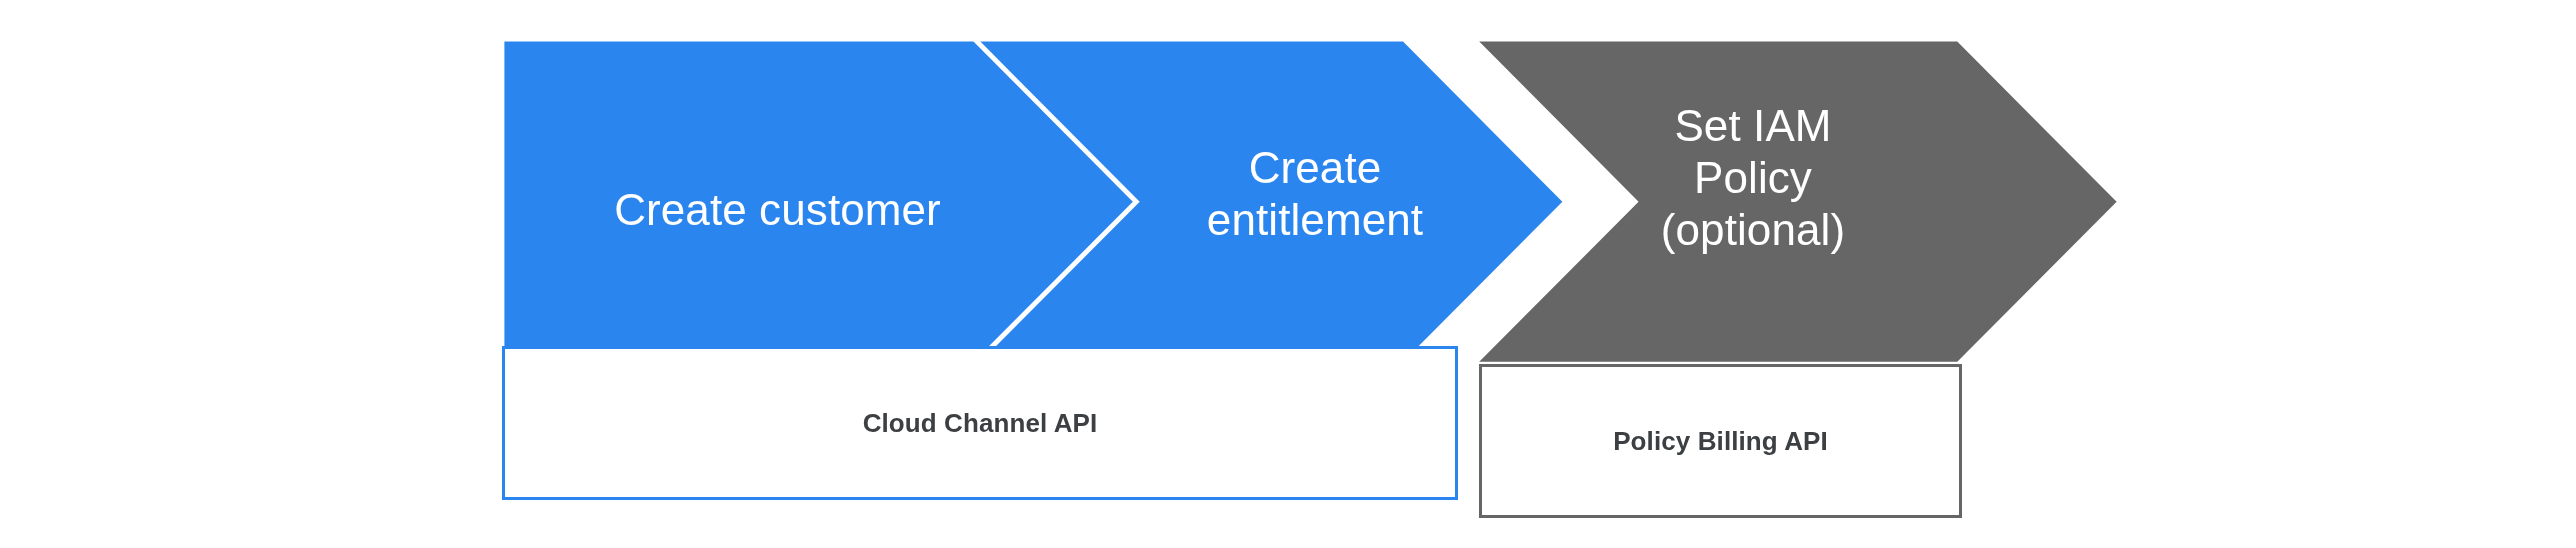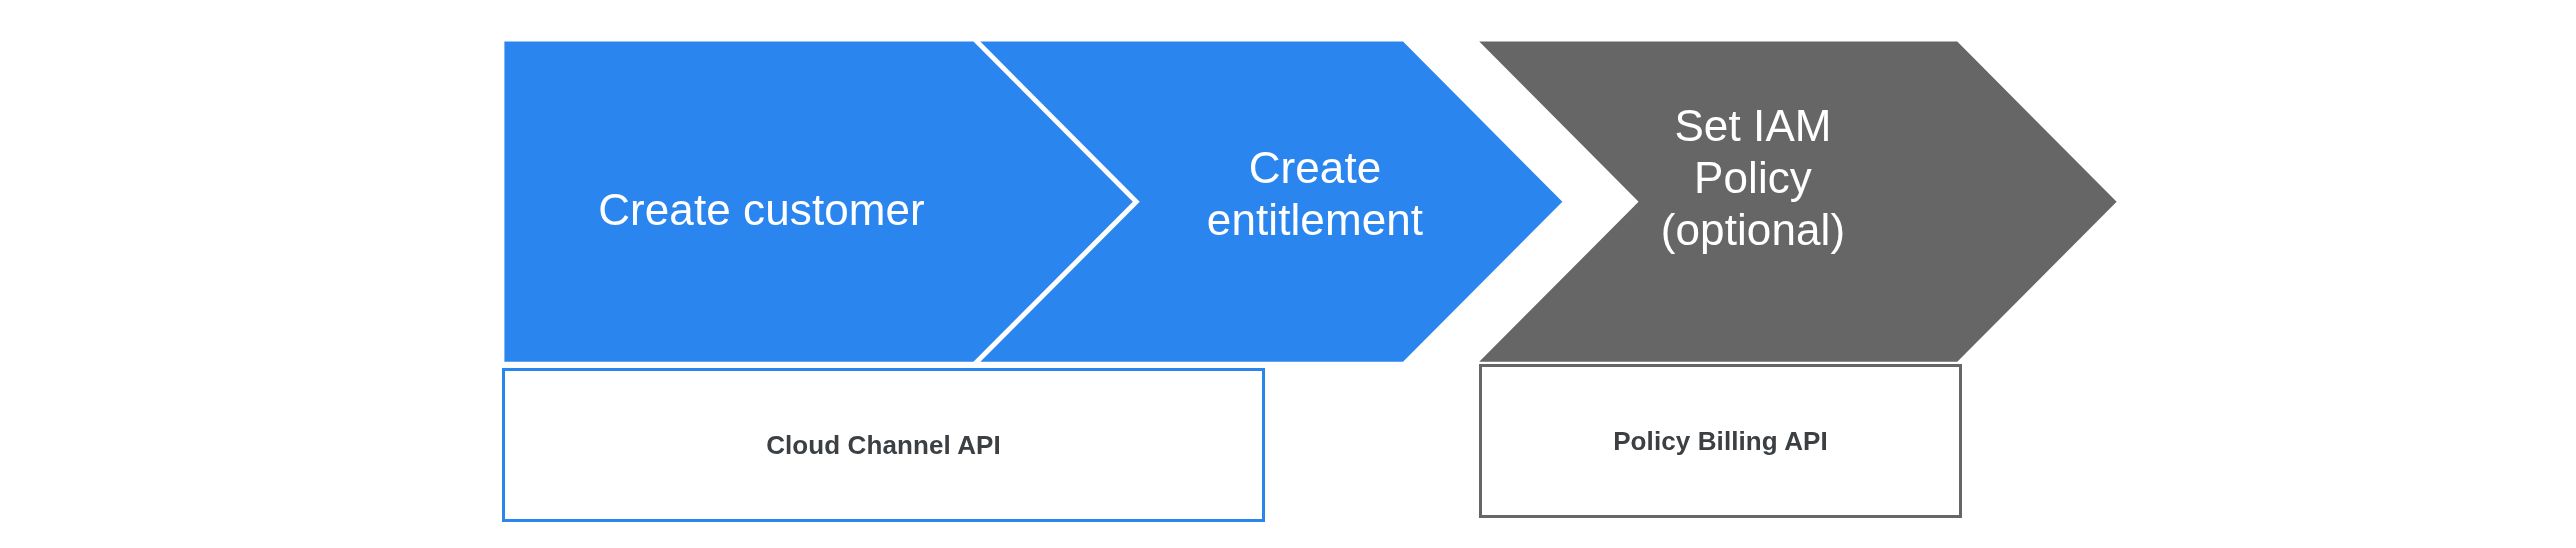--- a/index.html
+++ b/index.html
@@ -30,21 +30,21 @@
     position: absolute;
     color: #ffffff;
     font-family: "Liberation Sans", sans-serif;
     font-size: 44px;
     line-height: 1.18;
     text-align: center;
     white-space: pre-line;
     letter-spacing: 0.1px;
   }
   .step-label-1 {
-    left: 540px;
+    left: 556px;
     top: 184px;
     width: 443px;
   }
   .step-label-2 {
     left: 1121px;
     top: 142px;
     width: 388px;
   }
   .step-label-3 {
     left: 1573px;
@@ -54,22 +54,22 @@
   .api-box {
     position: absolute;
     background: #ffffff;
     box-sizing: border-box;
     display: flex;
     align-items: center;
     justify-content: center;
   }
   .api-box-channel {
     left: 502px;
-    top: 368px;
-    width: 763px;
+    top: 346px;
+    width: 956px;
     height: 154px;
     border: 3.5px solid #2b85ef;
   }
   .api-box-billing {
     left: 1479px;
     top: 364px;
     width: 483px;
     height: 154px;
     border: 3.5px solid #666666;
   }

